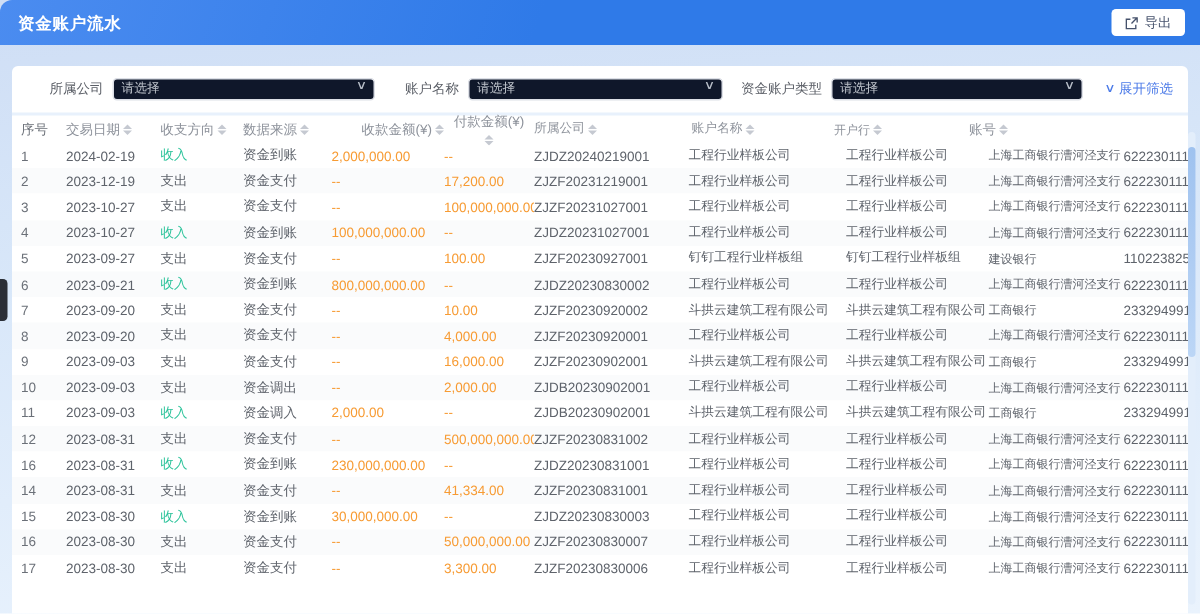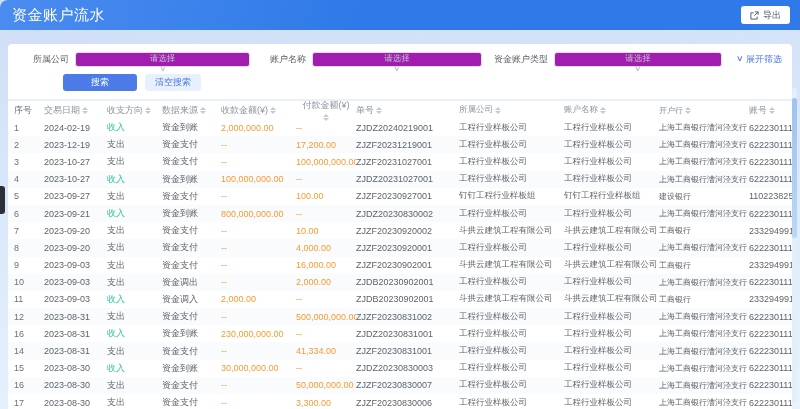--- a/index.html
+++ b/index.html
@@ -14,42 +14,42 @@
     --primary:#2F7AE8; --btnblue:#4C7BE8; --green:#2FC49C; --orange:#F79B33;
   }
   
   .titlebar {
     height: 30px; width: 800px;
     background: linear-gradient(110deg, #4b8cf0 0%, var(--primary) 45%);
     border-top-left-radius: 8px;
     display: flex; align-items: center; justify-content: space-between;
     padding: 0 10px 0 12px;
   }
-  .title { color: #fff; font-size: 15px; font-weight: normal; letter-spacing: .5px; }
+  .title { color: #fff; font-size: 11px; font-weight: bold; letter-spacing: .5px; }
   .export-btn {
     background: #fff; border: none; border-radius: 3px;
     height: 18px; padding: 0 9px; font-size: 9px; color: #45516b;
     display: inline-flex; align-items: center; gap: 4px; cursor: pointer;
     font-family: inherit;
   }
   .export-btn svg { display:block; }
   
   .card {
     position: absolute; left: 8px; top: 44px; width: 784px; height: 377px;
     background: #fff; border-radius: 4px 4px 0 0; overflow: hidden;
   }
   .filter-row { display: flex; align-items: center; height: 16px; margin-top: 7px; padding-right: 10px; }
   .flabel { font-size: 9px; color: #5a5e66; white-space: nowrap; }
   .lab1 { margin-left: 25px; }
   .lab2 { margin-left: 20px; }
   .lab3 { margin-left: 12px; }
   .select {
     margin-left: 6px; height: 15px; border: 1px solid #dcdfe6; border-radius: 3px;
-    background: #a21caf; display: inline-flex; align-items: center; justify-content: space-between;
-    padding: 0 5px; cursor: pointer; flex-direction: column;
+    background: #0f172a; display: inline-flex; justify-content: space-between;
+    padding: 0 5px; cursor: pointer;
   }
   .sel1 { width: 175px; } .sel2 { width: 170px; } .sel3 { width: 168px; }
   .ph { font-size: 8.5px; color: #bfc4cc; }
   .chev { font-size: 8px; color: #b8bec8; transform: scaleX(1.3); line-height: 1; }
   .expand {
     margin-left: auto; display: inline-flex; align-items: center; gap: 3px;
     color: var(--btnblue); font-size: 9px; cursor: pointer; text-decoration: none; white-space: nowrap;
   }
   .expand .chev { color: var(--btnblue); }
   .btn-row { display: flex; align-items: center; margin: 7px 0 0 55px; height: 17px; }
@@ -68,21 +68,21 @@
   .sort .up { border-bottom: 3px solid #c5c9d1; }
   .sort .dn { border-top: 3px solid #c5c9d1; }
   .tbody { font-size: 9px; }
   .tr { display: flex; align-items: center; height: 17.2px; padding-left: 6px; background: #fff; }
   .tr.alt { background: #fafbfc; }
   .td { overflow: hidden; white-space: nowrap; flex-shrink: 0; padding-right: 4px; }
   .c0 { width: 30px; color: #6b7078; }
   .c1 { width: 63px; }
   .c2 { width: 55px; }
   .c3 { width: 59px; }
-  .c4 { width: 75px; }
+  .c4 { width: 75px; justify-content: flex-end; }
   .c5 { width: 60px; flex-direction: column; }
   .c6 { width: 103px; }
   .c7 { width: 105px; font-size: 8.5px; }
   .c8 { width: 95px;  font-size: 8.5px; }
   .c9 { width: 90px;  font-size: 8px; }
   .c10 { flex: 1; }
   .td.amt { color: var(--orange); }
   .td.in  { color: var(--green); }
   
   .drawer-handle {
@@ -131,24 +131,20 @@
     <div class="select sel3">
       <span class="ph">请选择</span>
       <span class="chev">∨</span>
     </div>
     <a class="expand">
       <span class="chev">∨</span>
       <span>展开筛选</span>
     </a>
   </div>
 
-  <div class="btn-row">
-    <button class="btn primary">搜索</button>
-    <button class="btn ghost">清空搜索</button>
-  </div>
 
   <div class="thead">
     <span class="th c0">
         <span>序号</span>
       </span>
     <span class="th c1">
         <span>交易日期</span>
         <span class="sort">
           <i class="up"></i>
           <i class="dn"></i>
@@ -170,27 +166,20 @@
       </span>
     <span class="th c4">
         <span>收款金额(¥)</span>
         <span class="sort">
           <i class="up"></i>
           <i class="dn"></i>
         </span>
       </span>
     <span class="th c5">
         <span>付款金额(¥)</span>
-        <span class="sort">
-          <i class="up"></i>
-          <i class="dn"></i>
-        </span>
-      </span>
-    <span class="th c6">
-        <span>单号</span>
         <span class="sort">
           <i class="up"></i>
           <i class="dn"></i>
         </span>
       </span>
     <span class="th c7">
         <span>所属公司</span>
         <span class="sort">
           <i class="up"></i>
           <i class="dn"></i>

